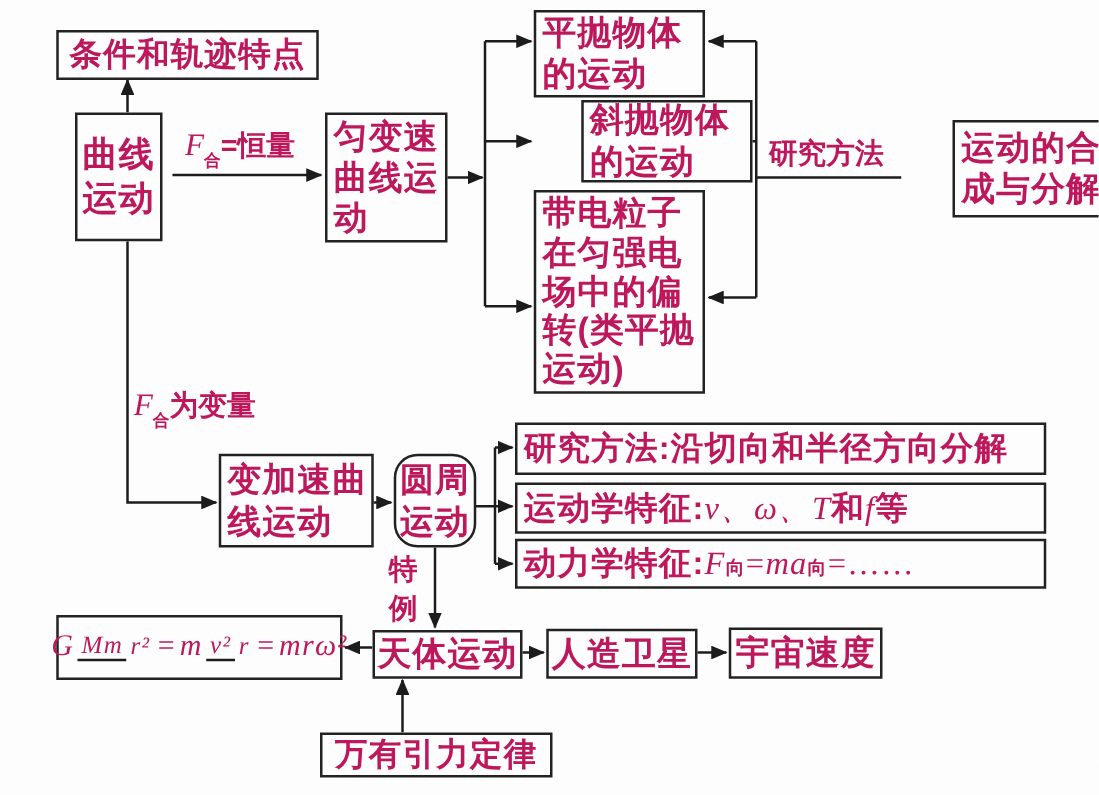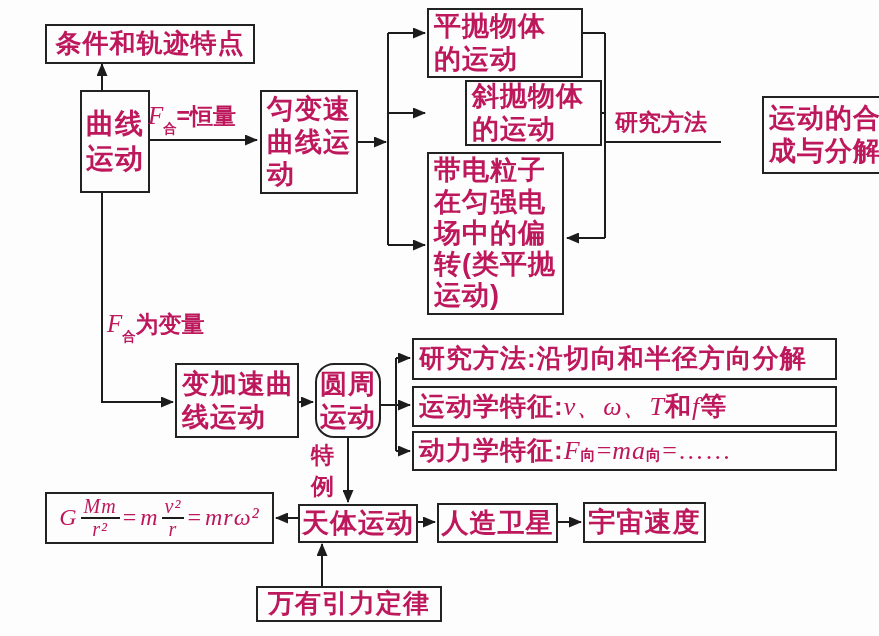--- a/index.html
+++ b/index.html
@@ -30,21 +30,21 @@
   .math-up {
     font-family:"Liberation Serif","DejaVu Serif",serif;
     font-style:normal; font-weight:400;
   }
   .cjk-sub { font-size:0.58em; font-weight:700; font-style:normal;
     font-family:"Liberation Sans","DejaVu Sans",sans-serif;
     position:relative; top:0.25em; }
   
   .formula-row { display:flex; align-items:center; gap:3px;
     font-size:24px; }
-  .frac { display:inline-flex; flex-direction:column; align-items:center;
+  .frac { display:inline-flex; flex-direction:row; align-items:center;
     font-size:20px; line-height:1.05; }
   .frac .num { padding:0 3px; border-bottom:2px solid #1c1c1c; }
   .frac .den { padding:0 3px; }
   .vert { width:30px; white-space:normal; word-break:break-all;
     text-align:left; line-height:31px; }
 </style>
 </head>
 <body>
 
 <div id="canvas">
@@ -76,28 +76,28 @@
     <line x1="396" y1="451" x2="410" y2="451" marker-end="url(#ar)"></line>
     <line x1="348" y1="438" x2="348" y2="502" marker-end="url(#ar)"></line>
     <line x1="298" y1="518" x2="276" y2="518" marker-end="url(#ar)"></line>
     <line x1="417" y1="522" x2="435" y2="522" marker-end="url(#ar)"></line>
     <line x1="557" y1="522" x2="581" y2="522" marker-end="url(#ar)"></line>
     <line x1="322" y1="586" x2="322" y2="544" marker-end="url(#ar)"></line>
   </svg>
 
   <div class="node center" style="left:45px;top:24px;width:210px;height:40px;font-size:26px;">条件和轨迹特点</div>
 
-  <div class="node center" style="left:80px;top:90px;width:70px;height:103px;font-size:28px;">曲线
+  <div class="node center" style="left:60px;top:90px;width:70px;height:103px;font-size:28px;">曲线
 运动</div>
 
   <div class="node left" style="left:260px;top:90px;width:98px;height:104px;font-size:27px;">匀变速
 曲线运
 动</div>
 
-  <div class="node left" style="left:427px;top:8px;width:156px;height:70px;font-size:27px;">平抛物体
+  <div class="node left" style="left:427px;top:8px;width:137px;height:70px;font-size:27px;">平抛物体
 的运动</div>
 
   <div class="node left" style="left:427px;top:80px;width:137px;height:66px;font-size:27px;margin-left:38px;">斜抛物体
 的运动</div>
 
   <div class="node left" style="left:427px;top:152px;width:137px;height:163px;font-size:27px;line-height:1.16;">带电粒子
 在匀强电
 场中的偏
 转(类平抛
 运动)</div>

